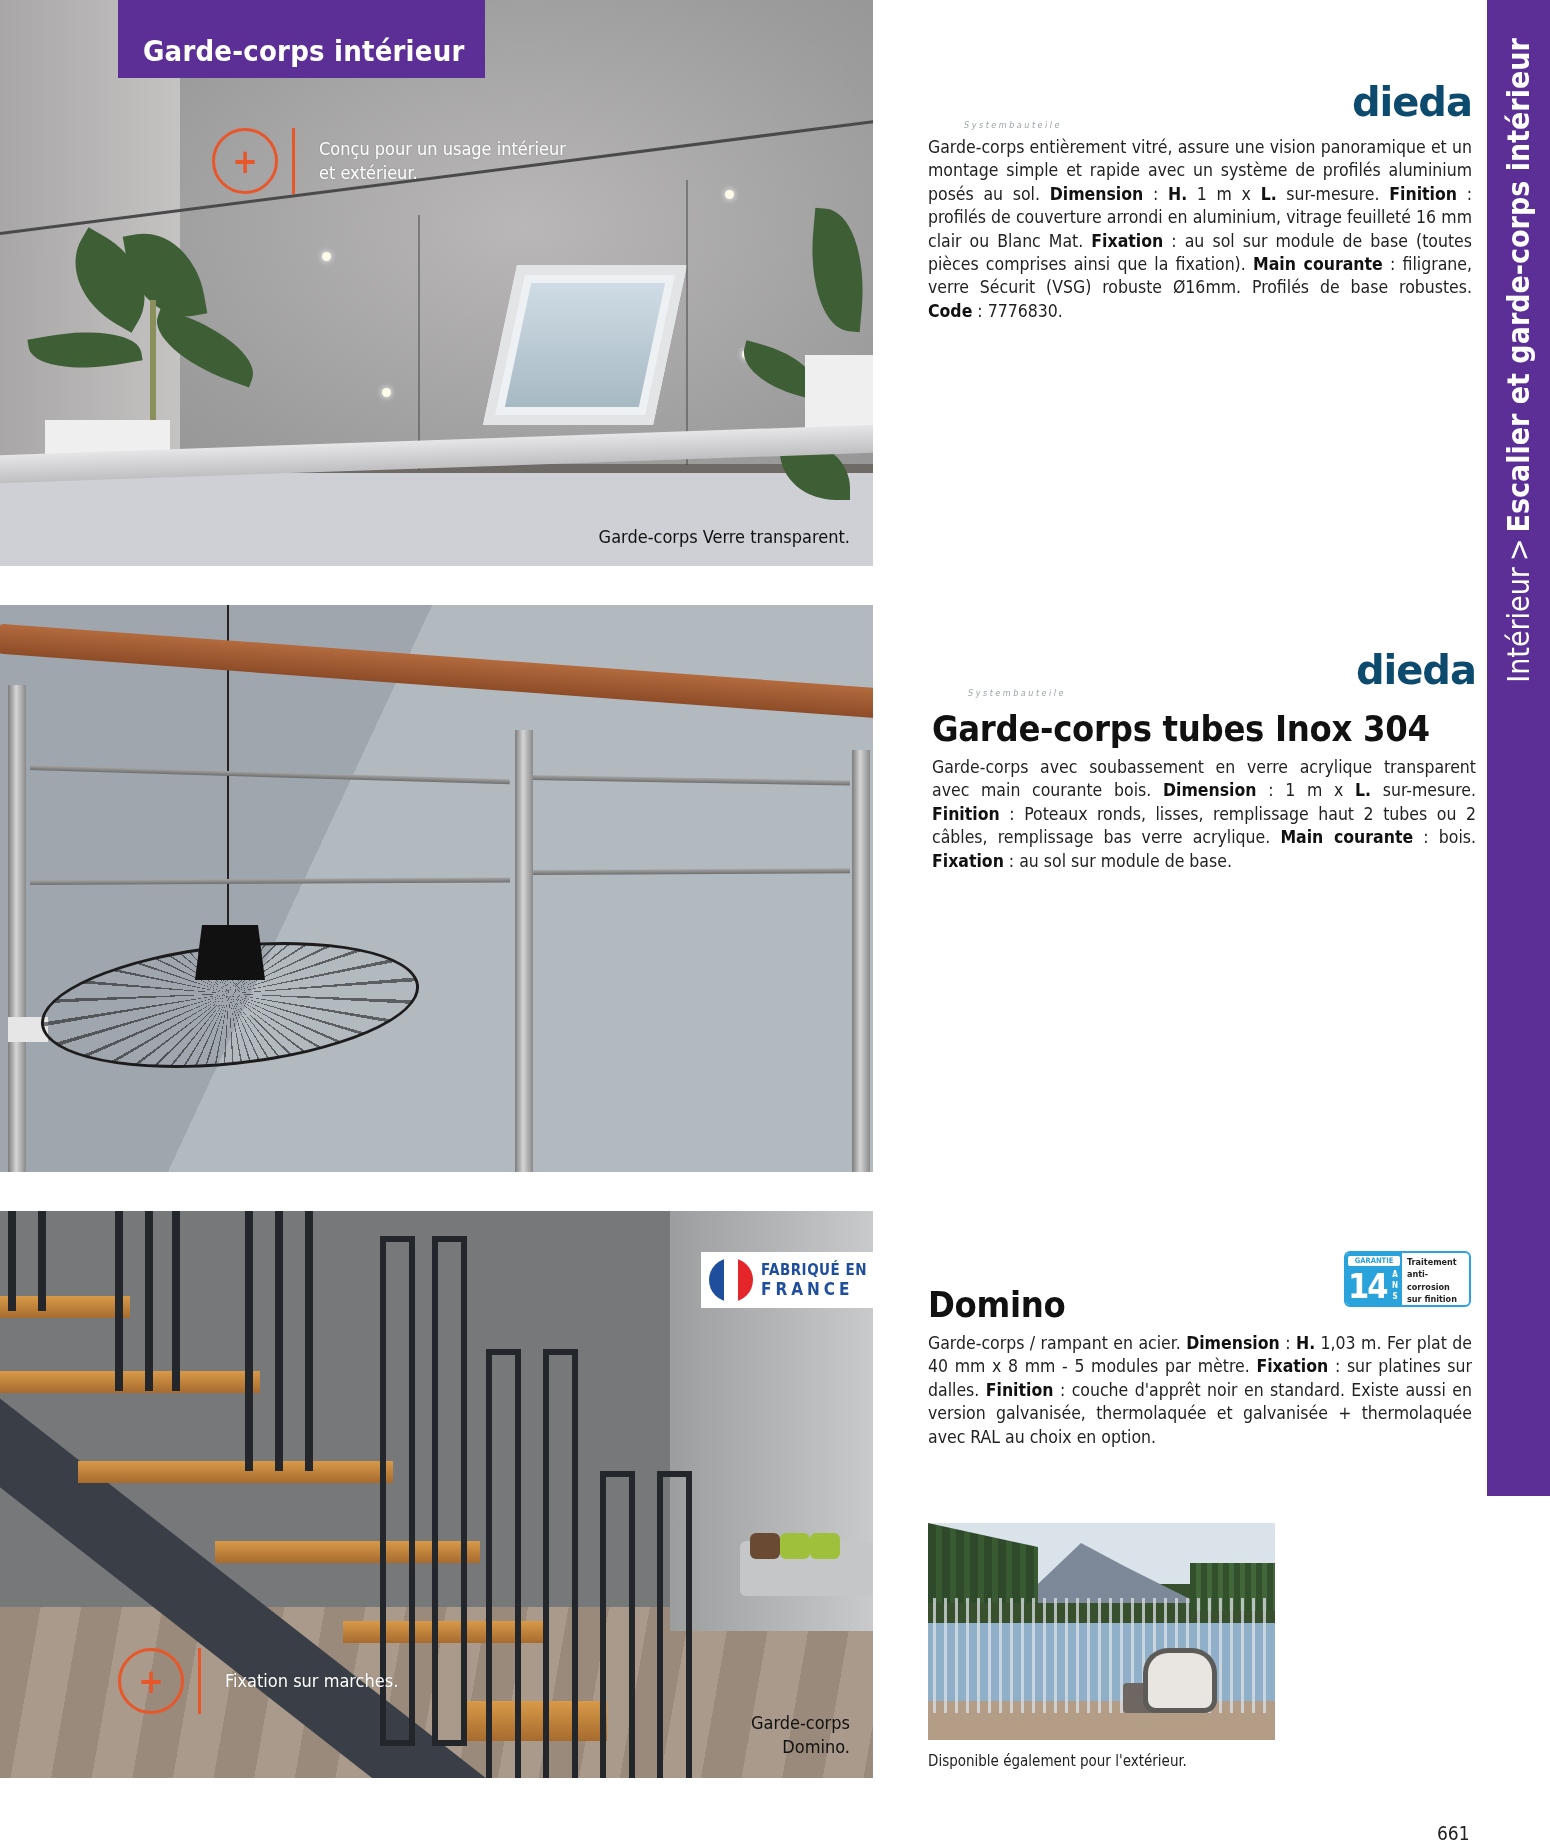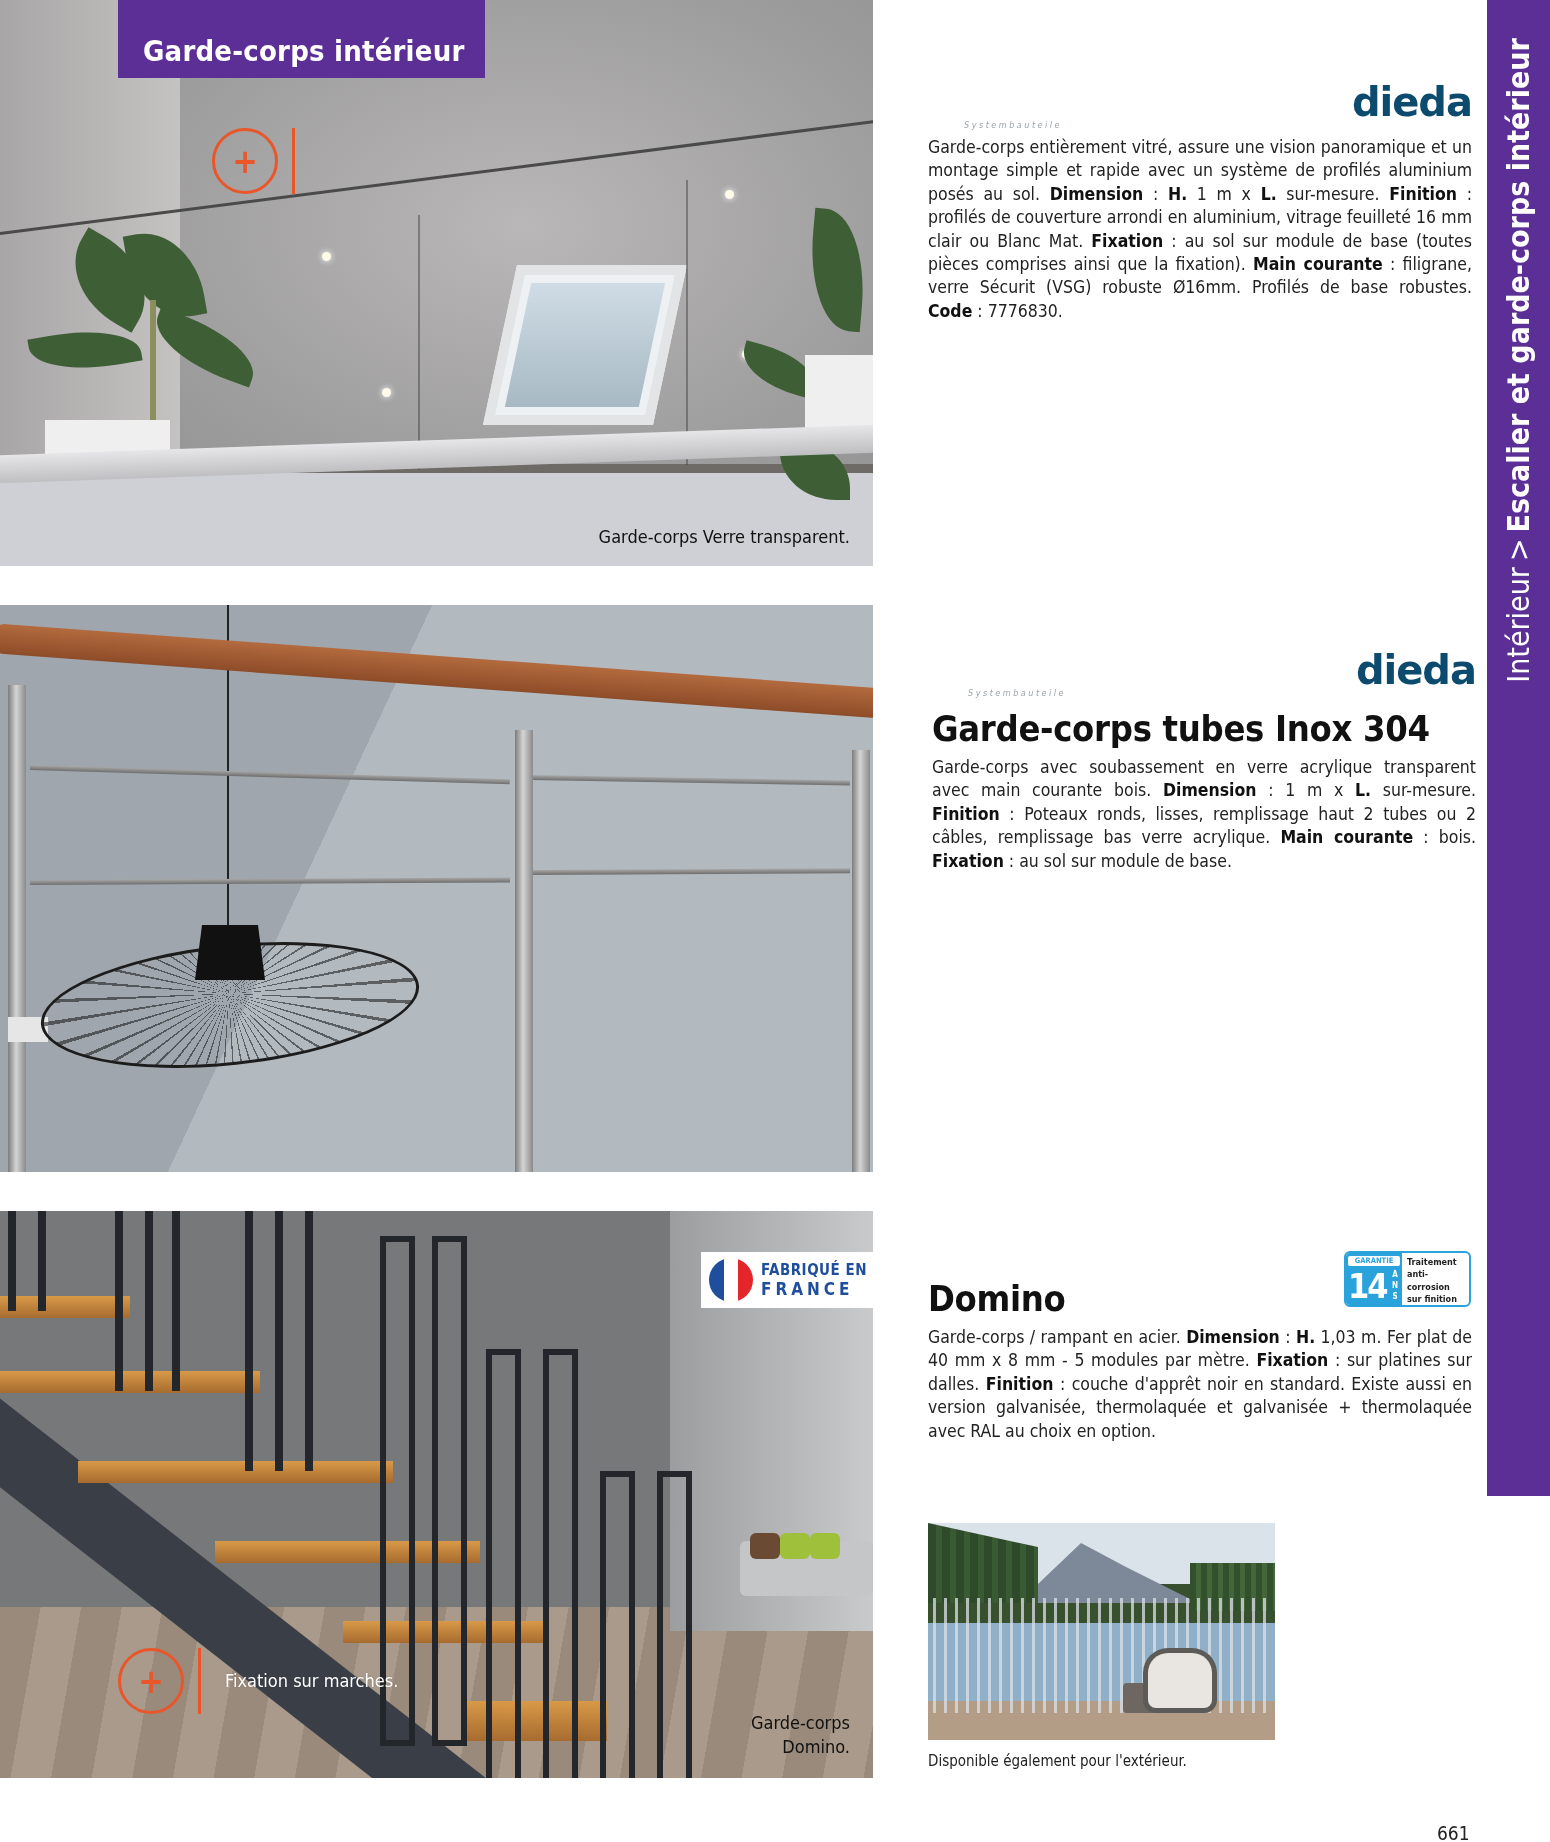--- a/index.html
+++ b/index.html
@@ -145,20 +145,24 @@
 
 <div class="section-tag">
   <span>Garde-corps intérieur</span>
 </div>
 
 <div class="plus-callout" style="left:212px;top:128px">
   <div class="plus-circle">
       <span>+</span>
     </div>
   <div class="plus-divider"></div>
+  <div class="plus-text">
+    <div>Conçu pour un usage intérieur</div>
+    <div>et extérieur.</div>
+  </div>
 </div>
 
 <div class="caption" style="right:700px;top:525px;width:400px;left:auto">
   <span>Garde-corps Verre transparent.</span>
 </div>
 
 <div id="photo2" class="photo">
   <div class="p2-wire"></div>
   <div class="p2-bar" style="left:30px;top:160px;width:480px;transform:rotate(1.7deg)"></div>
   <div class="p2-bar" style="left:530px;top:170px;width:320px;transform:rotate(1deg)"></div>
@@ -243,21 +247,21 @@
 <div class="product" style="top:650px;left:932px">
   <div>
     <div class="brand-dieda">dieda</div>
     <div class="brand-sub">Systembauteile</div>
   </div>
   <h2 class="product-title" style="margin-top:10px">Garde-corps tubes Inox 304</h2>
   <p class="product-desc">Garde-corps avec soubassement en verre acrylique transparent avec main courante bois. <b>Dimension</b> : 1 m x <b>L.</b> sur-mesure. <b>Finition</b> : Poteaux ronds, lisses, remplissage haut 2 tubes ou 2 câbles, remplissage bas verre acrylique. <b>Main courante</b> : bois. <b>Fixation</b> : au sol sur module de base.</p>
 </div>
 
 <div class="product" style="top:1258px">
-  <h2 class="product-title" style="margin-top:20px">Domino</h2>
+  <h2 class="product-title" style="margin-top:26px">Domino</h2>
   <p class="product-desc">Garde-corps / rampant en acier. <b>Dimension</b> : <b>H.</b> 1,03 m. Fer plat de 40 mm x 8 mm - 5 modules par mètre. <b>Fixation</b> : sur platines sur dalles. <b>Finition</b> : couche d'apprêt noir en standard. Existe aussi en version galvanisée, thermolaquée et galvanisée + thermolaquée avec RAL au choix en option.</p>
 </div>
 
 <div class="warranty">
   <div class="warranty-left">
     <div class="w-gar">GARANTIE</div>
     <div class="w-num">14</div>
     <div class="w-ans">
         <span style="word-break:break-all;display:block">ANS</span>
       </div>

